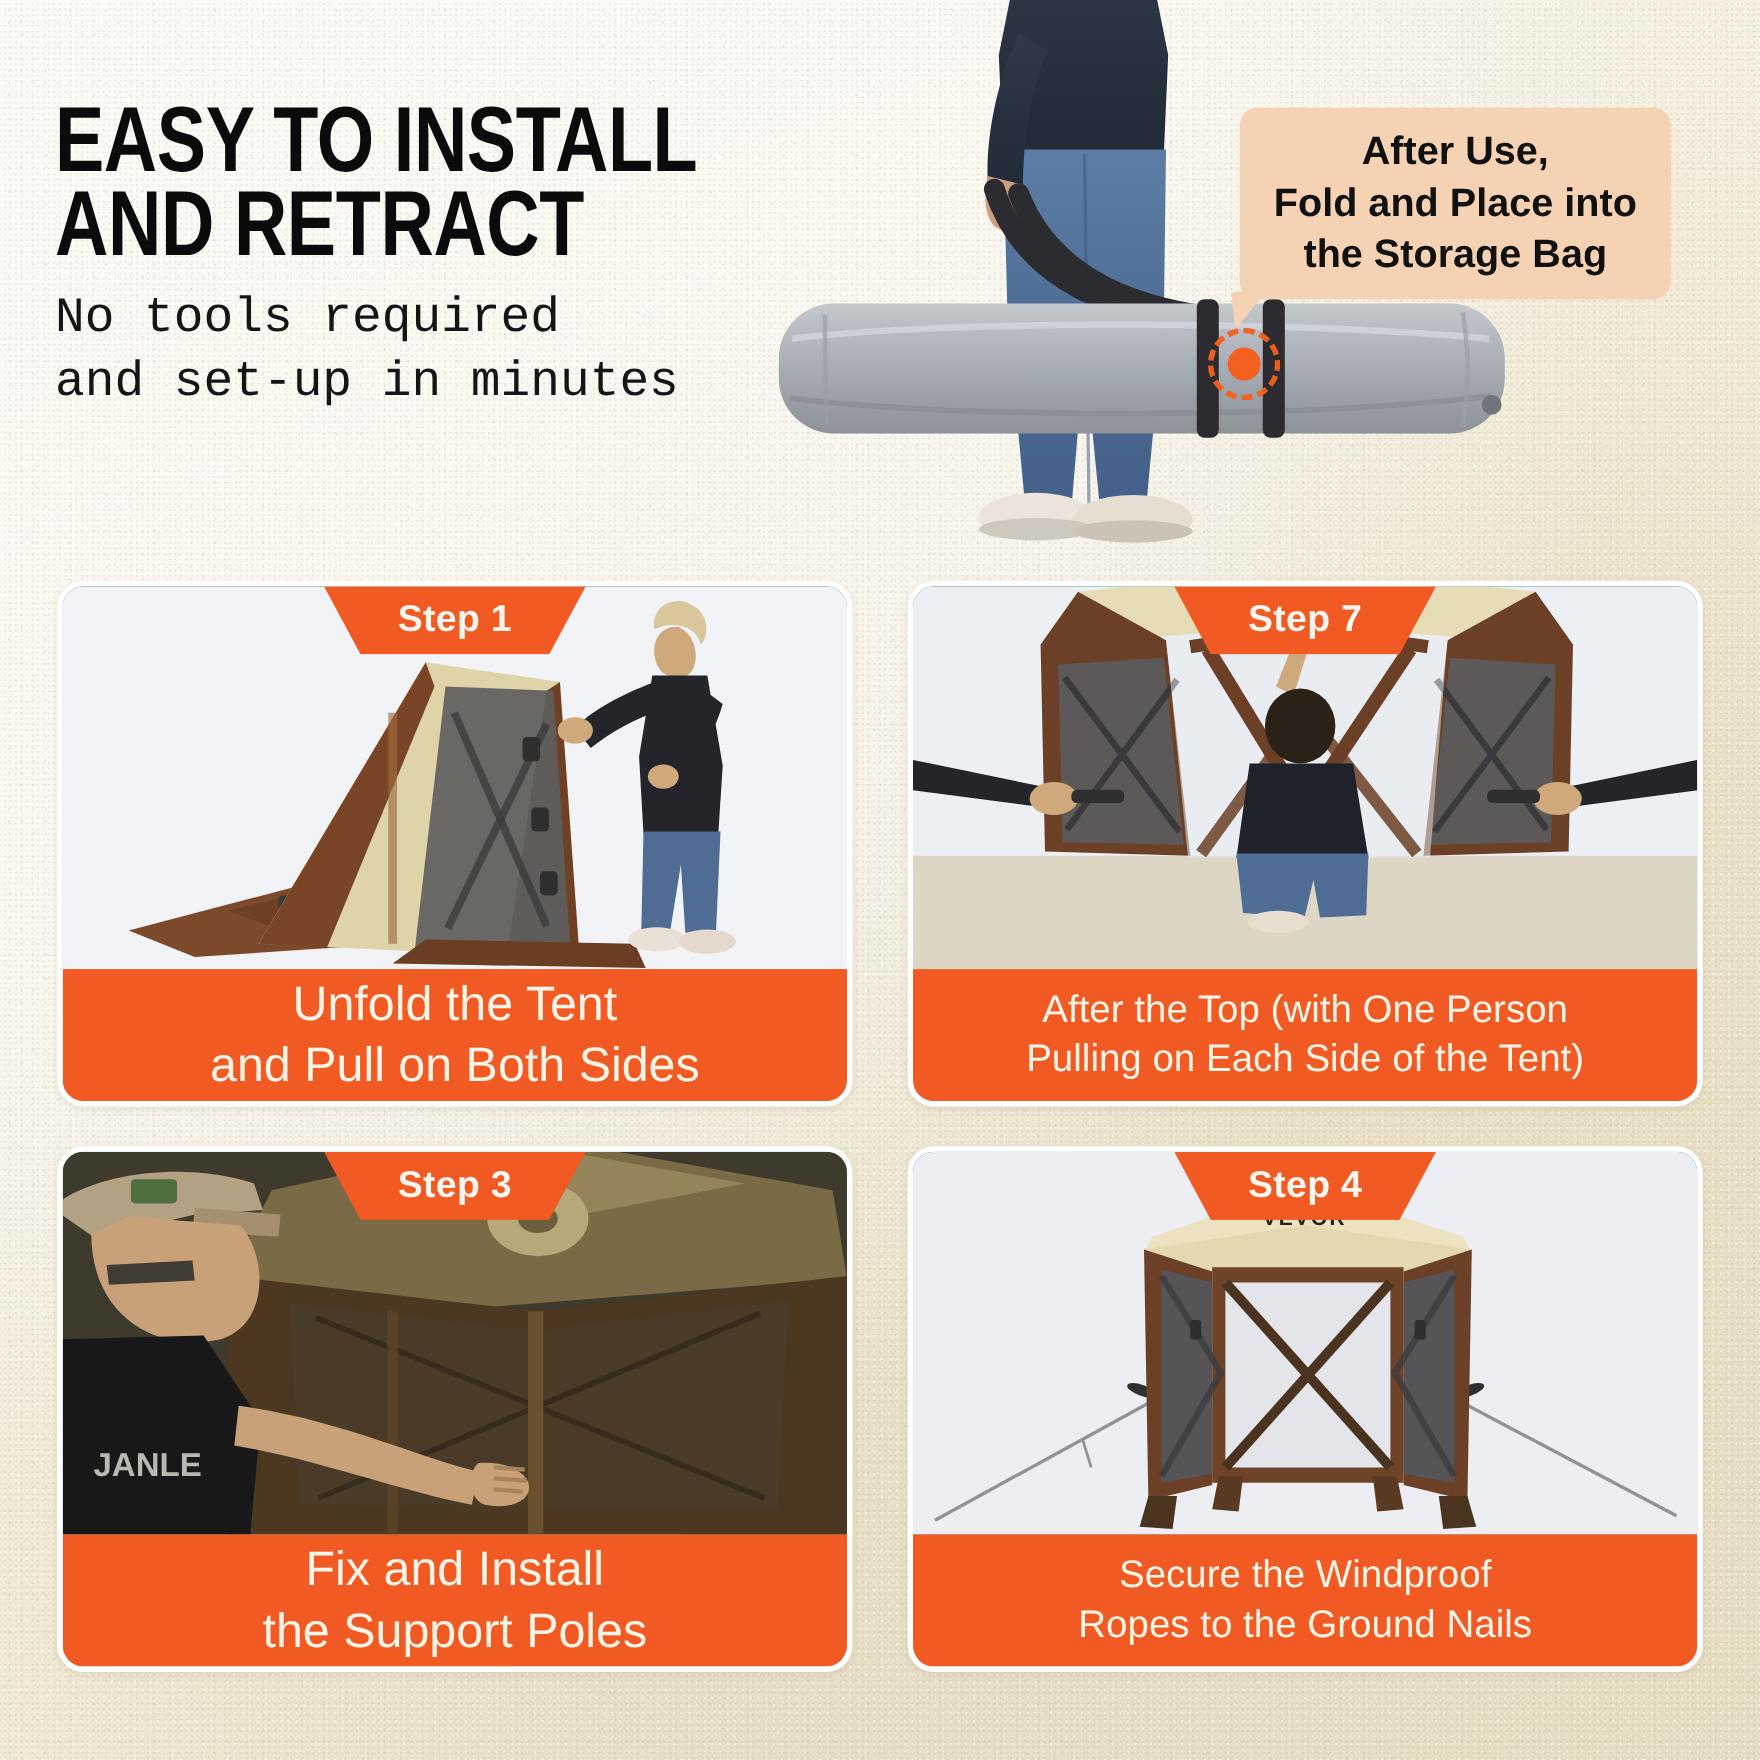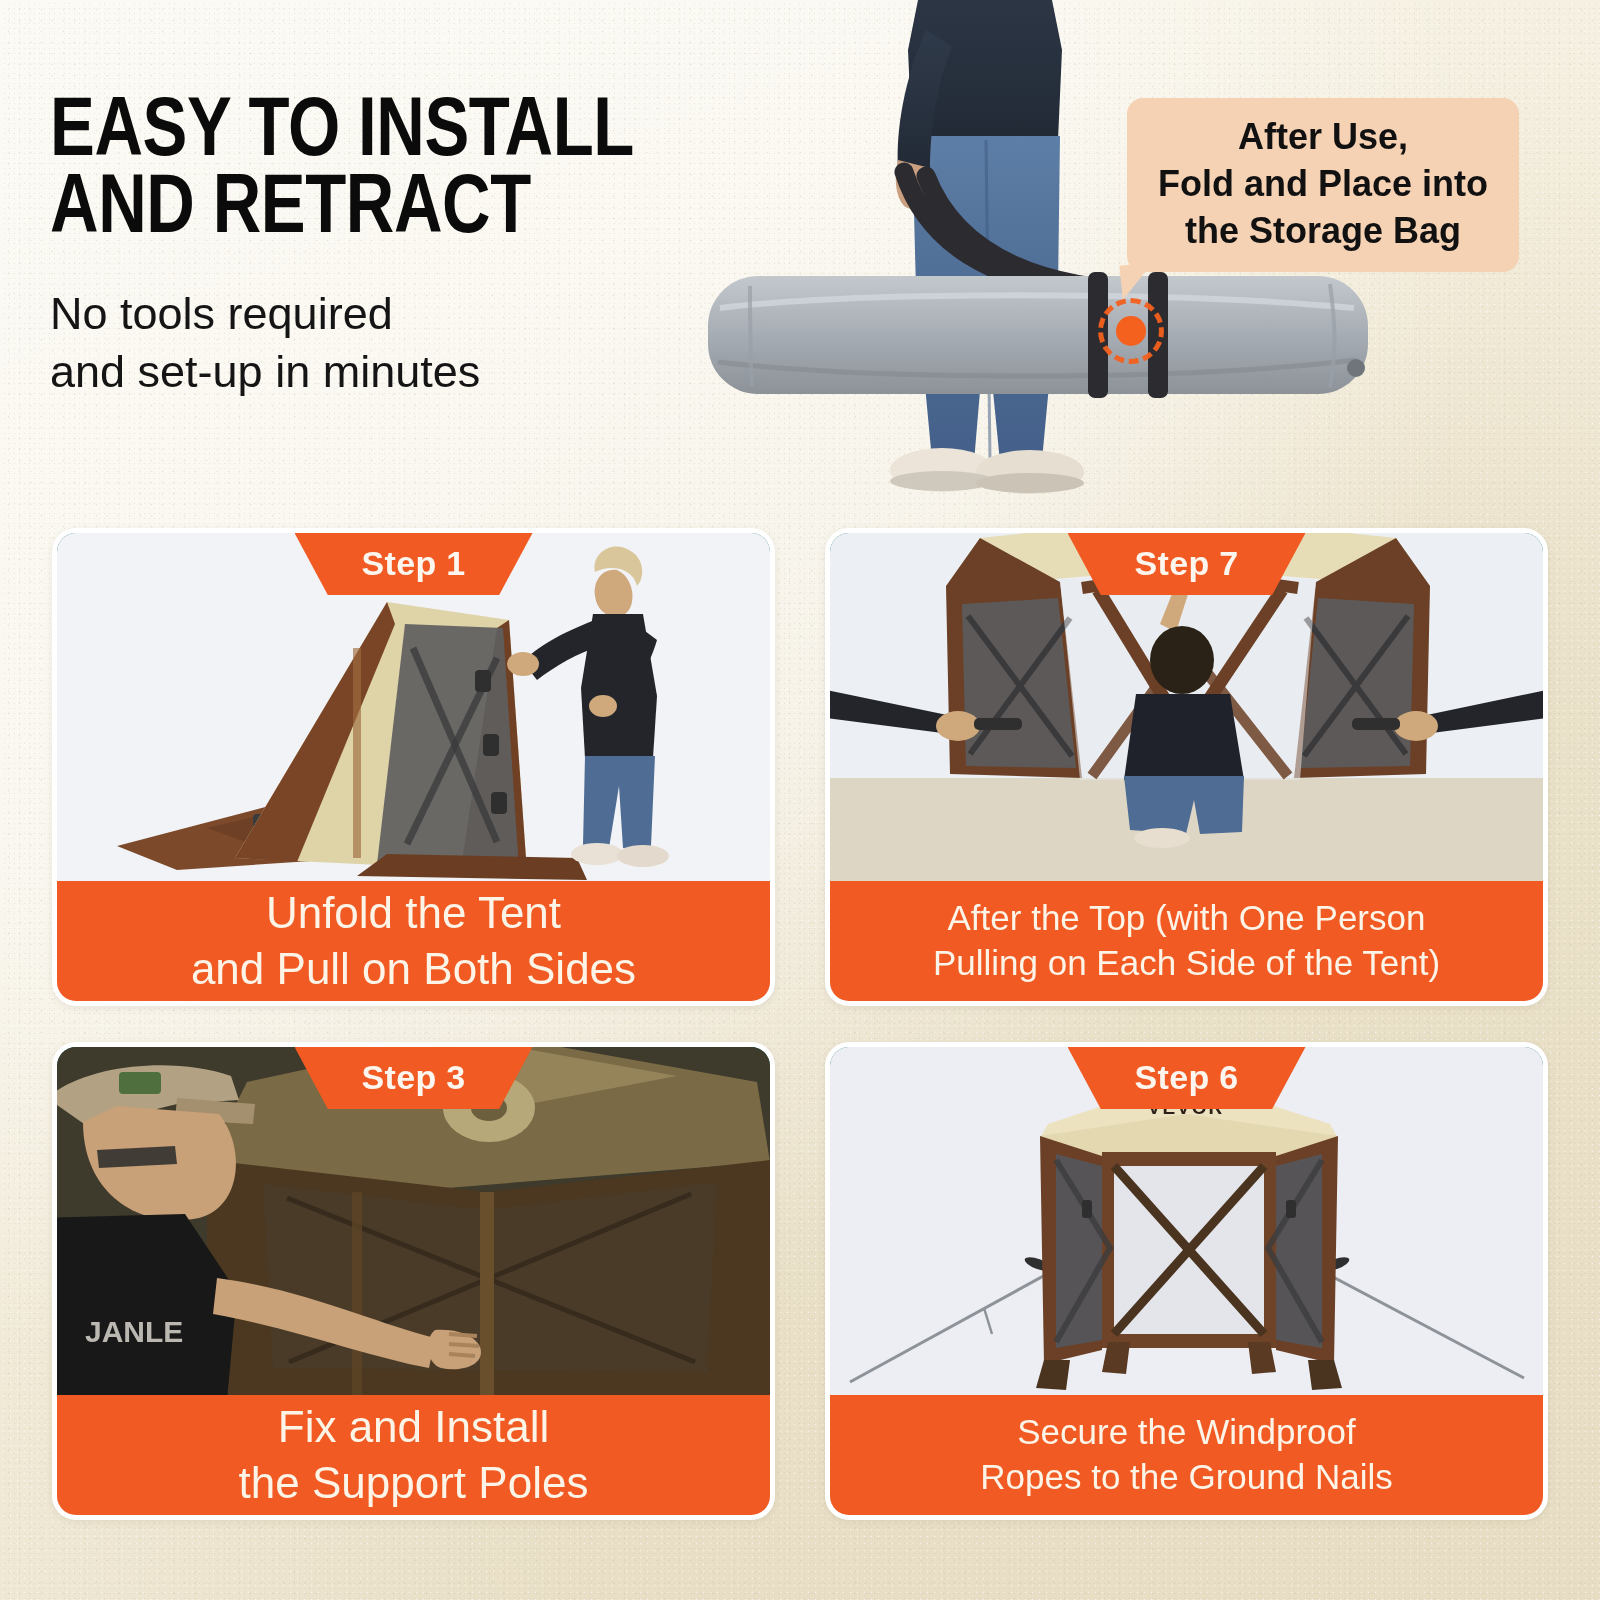--- a/index.html
+++ b/index.html
@@ -40,26 +40,27 @@
     font-size:84px;
     line-height:.92;
     letter-spacing:-0.5px;
     color:#0b0b0b;
     transform:scaleX(.80);
     transform-origin:left top;
     white-space:pre-line;
     font-stretch:condensed;
   }
   #subhead {
-    margin-top:42px;
+    margin-top:18px;
     font-size:45px;
     line-height:1.30;
     color:#151515;
     white-space:pre-line;
     font-weight:400;
+    font-family:Liberation Mono, monospace;
   }
 
   
   #hero {
     position:absolute; left:690px; top:-10px;
     width:700px; height:520px;
     z-index:2;
   }
   .hero-svg { width:100%; height:100%; display:block; }
 
@@ -413,21 +414,21 @@
           <path d="M214 318 L240 318 L236 348 L206 346 Z" fill="#4a3420"></path>
           <path d="M504 318 L478 318 L482 348 L512 346 Z" fill="#4a3420"></path>
           <path d="M278 300 L300 300 L296 332 L272 330 Z" fill="#5a3a22"></path>
           <path d="M440 300 L418 300 L422 332 L446 330 Z" fill="#5a3a22"></path>
 
           <rect x="252" y="158" width="10" height="18" rx="3" fill="#2f2f30"></rect>
           <rect x="456" y="158" width="10" height="18" rx="3" fill="#2f2f30"></rect>
         </svg>
       </div>
       <div class="step-badge">
-        <span class="step-badge-label">Step 6</span>
+        <span class="step-badge-label">Step 4</span>
       </div>
       <div class="caption">
         <div class="caption-text">Secure the Windproof
 Ropes to the Ground Nails</div>
       </div>
     </div>
 
   </div>
 </div>
 

